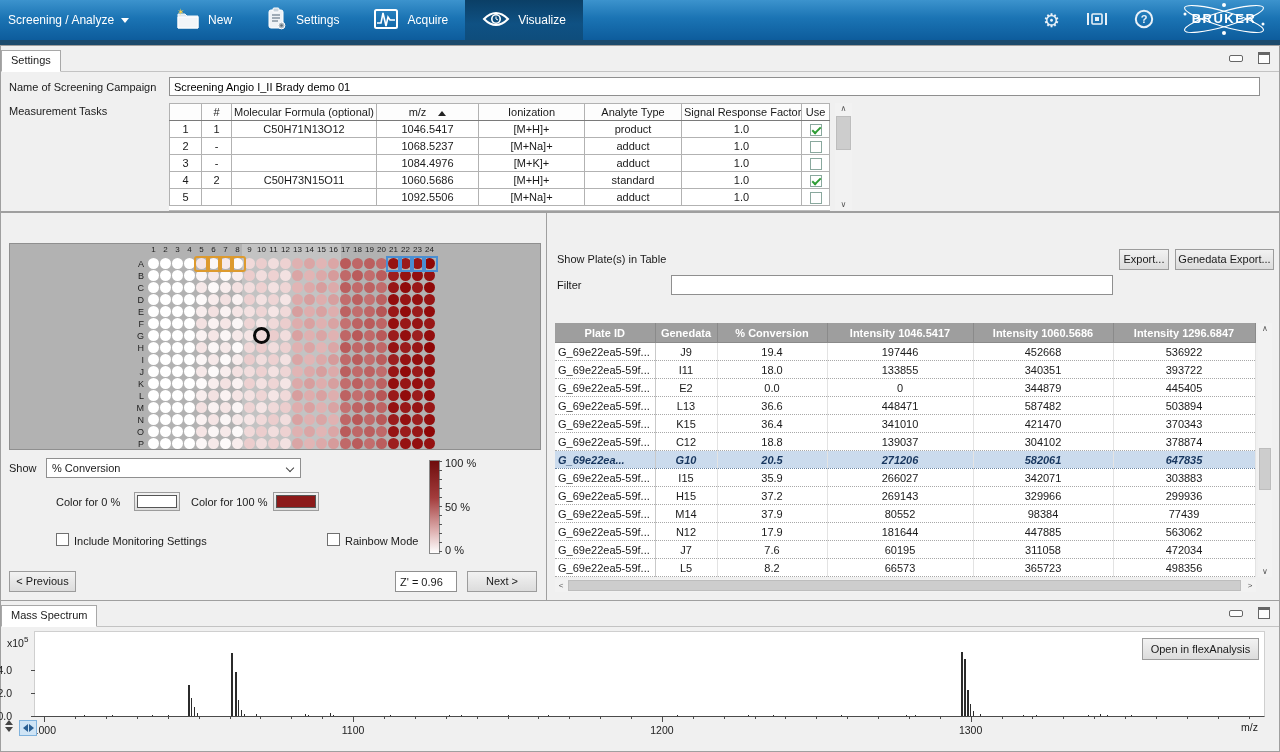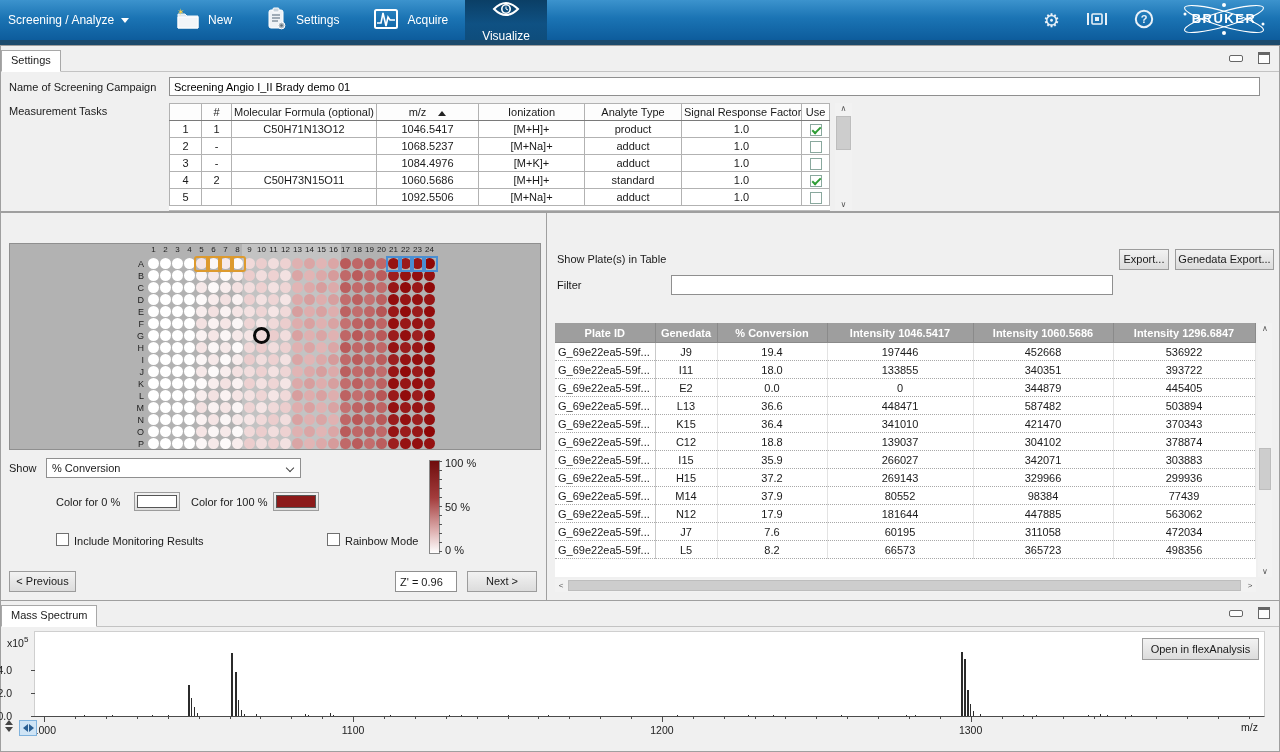--- a/index.html
+++ b/index.html
@@ -9,21 +9,21 @@
     background:#e8e8e8;
   }
   
   #toolbar{position:absolute;left:0;top:0;width:1280px;height:40px;
     background:linear-gradient(180deg,#3c93cd 0%,#1b74b4 45%,#0d5c9c 100%);
     display:flex;align-items:center;color:#fff;}
   #menu{margin-left:8px;font-size:12px;display:flex;align-items:center;gap:7px;cursor:pointer;}
   .caret{width:0;height:0;border-left:4px solid transparent;border-right:4px solid transparent;border-top:5px solid #fff;}
   #tbuttons{display:flex;margin-left:28px;height:40px;}
   .tbtn{display:flex;align-items:center;gap:8px;padding:0 17px;font-size:12px;cursor:pointer;height:40px;box-sizing:border-box;}
-  .tbtn.active{background:linear-gradient(180deg,#0b3f66,#0f5183 60%,#0e4d7c);flex-direction:column;}
+  .tbtn.active{background:linear-gradient(180deg,#0b3f66,#0f5183 60%,#0e4d7c);}
   #tright{margin-left:auto;display:flex;align-items:center;gap:26px;margin-right:12px;}
   .ricon{color:#e9f1f8;cursor:pointer;}
   #strip{position:absolute;top:40px;left:0;width:1280px;height:5px;background:#1c4a6c;}
   
   .panel{position:absolute;background:#f0f0f0;border:1px solid #9f9f9f;box-sizing:border-box;}
   .tabbar{position:relative;height:25px;border-bottom:1px solid #c3c3c3;}
   .tab{position:absolute;bottom:-1px;height:17px;background:#fff;border:1px solid #a8a8a8;border-bottom:1px solid #fff;padding:3px 9px 0 9px;font-size:11px;white-space:nowrap;}
   .winbtns{position:absolute;right:9px;top:6px;display:flex;gap:15px;align-items:center;}
   .minbtn{width:12px;height:5px;border:1px solid #666;border-radius:2px;background:#fdfdfd;}
   .maxbtn{width:10px;height:10px;border:1px solid #666;background:#fdfdfd;box-shadow:inset 0 2px 0 #666;}
@@ -703,21 +703,21 @@
   <div class="lbl" style="left:55px;top:283px;">Color for 0 %</div>
   <div class="btn" style="left:133px;top:279px;width:46px;height:19px;padding:2px;">
       <div id="sw0" style="width: 100%; height: 100%; box-sizing: border-box; border: 1px solid rgb(85, 85, 85); background: rgb(255, 255, 255);"></div>
     </div>
   <div class="lbl" style="left:190px;top:283px;">Color for 100 %</div>
   <div class="btn" style="left:272px;top:279px;width:46px;height:19px;padding:2px;">
       <div id="sw100" style="width: 100%; height: 100%; box-sizing: border-box; border: 1px solid rgb(85, 85, 85); background: rgb(140, 26, 26);"></div>
     </div>
 
   <span class="cb2" style="left:55px;top:320px;"></span>
-  <div class="lbl" style="left:73px;top:322px;">Include Monitoring Results</div>
+  <div class="lbl" style="left:73px;top:322px;">Include Monitoring Settings</div>
   <span class="cb2" style="left:326px;top:320px;"></span>
   <div class="lbl" style="left:344px;top:322px;">Rainbow Mode</div>
 
   <div id="gradbar" style="left:428px;top:247px;height:92px;">
       <div class="gradtick" style="top: 0px;"></div>
       <div class="gradtick" style="top: 9px;"></div>
       <div class="gradtick" style="top: 18px;"></div>
       <div class="gradtick" style="top: 27px;"></div>
       <div class="gradtick" style="top: 36px;"></div>
       <div class="gradtick" style="top: 45px;"></div>
@@ -804,20 +804,28 @@
             <td>421470</td>
             <td>370343</td>
           </tr>
           <tr>
             <td class="pid">G_69e22ea5-59f...</td>
             <td>C12</td>
             <td>18.8</td>
             <td>139037</td>
             <td>304102</td>
             <td>378874</td>
+          </tr>
+          <tr class="selrow">
+            <td class="pid">G_69e22ea...</td>
+            <td>G10</td>
+            <td>20.5</td>
+            <td>271206</td>
+            <td>582061</td>
+            <td>647835</td>
           </tr>
           <tr>
             <td class="pid">G_69e22ea5-59f...</td>
             <td>I15</td>
             <td>35.9</td>
             <td>266027</td>
             <td>342071</td>
             <td>303883</td>
           </tr>
           <tr>

